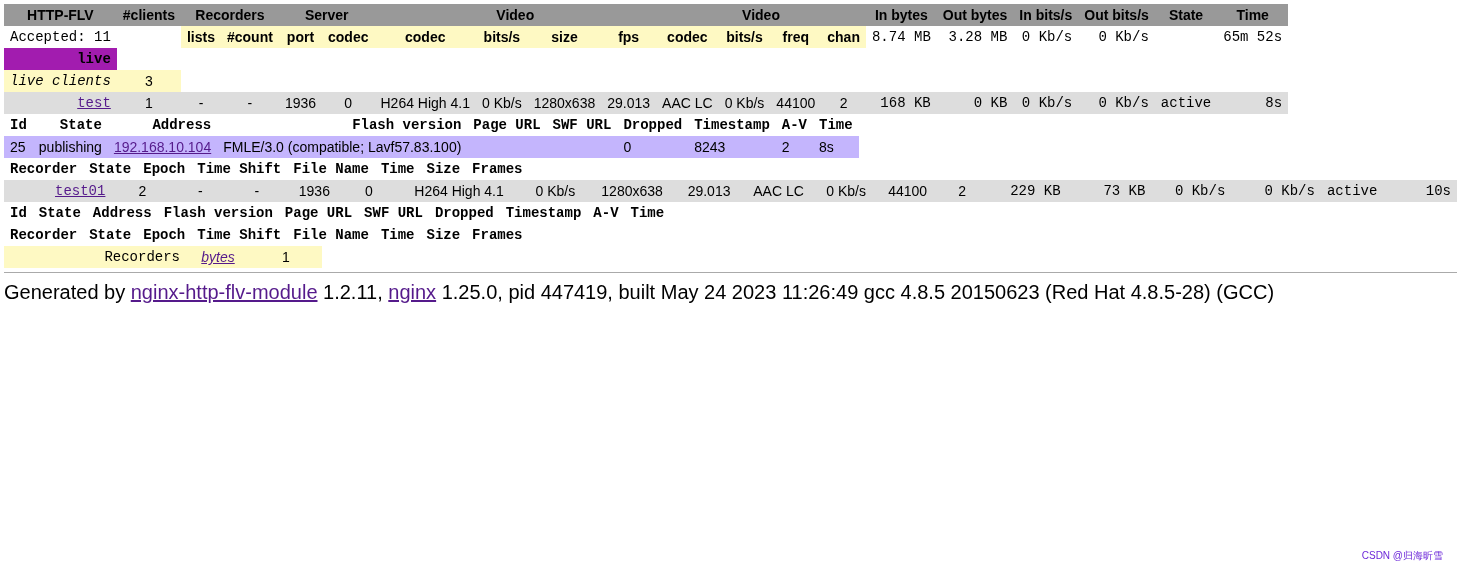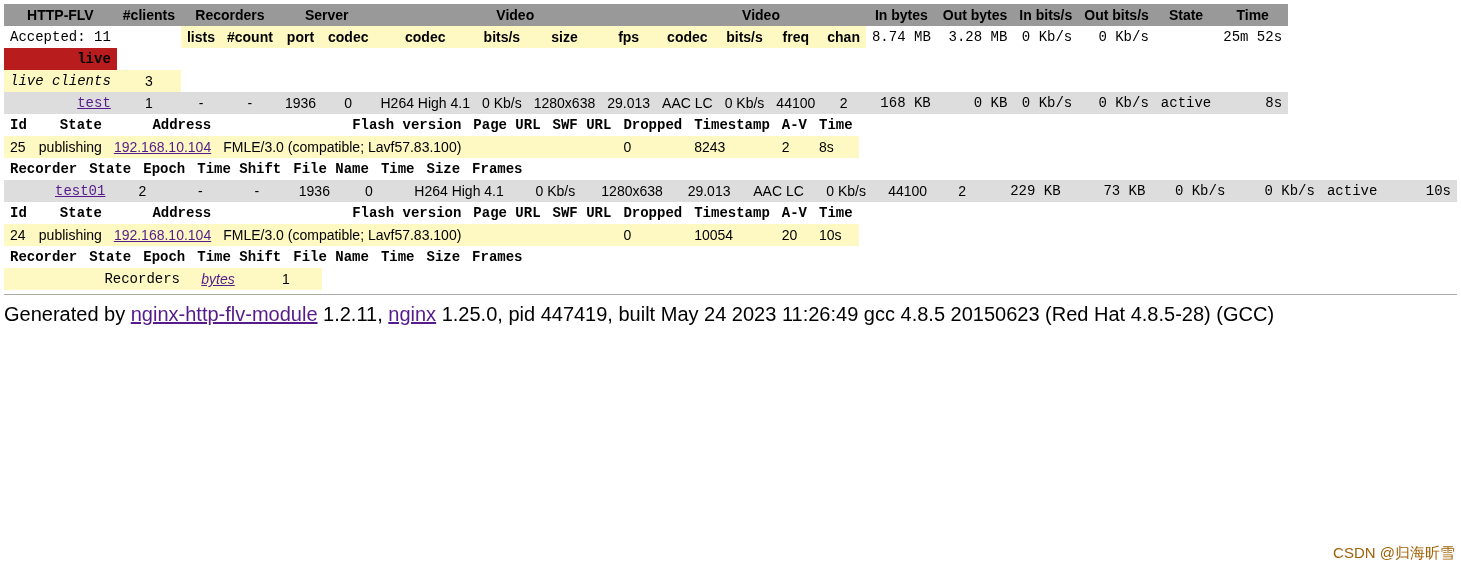--- a/index.html
+++ b/index.html
@@ -9,30 +9,30 @@
   background: #fff;
   color: #000;
 }
 table { border-collapse: collapse; }
 td, th { padding: 3px 6px; font-size: 14px; white-space: nowrap; }
 th { font-weight: bold; text-align: center; margin-left: 37px; }
 a { color: #551A8B; text-decoration: underline; }
 
 .hdr-dark   { background:#999; }
 .hdr-light  { background:#fef9c3; }
-.hdr-dark-bold { background:#b91c1c; font-weight:bold; }
+.hdr-dark-bold { background:#a21caf; font-weight:bold; }
 .row-light  { background:#eee; }
 .row-mid    { background:#ddd;border-radius:10px; }
-.row-grey   { background:#fef9c3;padding-left:9px; }
+.row-grey   { background:#c4b5fd;padding-left:9px; }
 .italic     { font-style:italic; }
 .al-left    { text-align:right;font-family:Liberation Mono, monospace; }
 .al-center  { text-align:center; }
 hr { border:none; border-top:1px solid #aaa; margin:4px 0 8px 0; }
 .footer { font-size:20px; }
-.watermark { position:fixed; right:6px; bottom:6px; color:#a16207; font-size:15px; }
+.watermark { position:fixed; right:18px; bottom:6px; color:#6d28d9; font-size:10px; }
 </style>
 </head>
 <body>
 
 <table>
   <tbody>
       <tr>
     <th class="hdr-dark" rowspan="2">HTTP-FLV</th>
     <th class="hdr-dark" rowspan="2">#clients</th>
     <th class="hdr-dark" colspan="2">Recorders</th>
@@ -60,21 +60,21 @@
     <th class="hdr-light">fps</th>
     <th class="hdr-light">codec</th>
     <th class="hdr-light">bits/s</th>
     <th class="hdr-light">freq</th>
     <th class="hdr-light">chan</th>
     <td class="al-left">8.74 MB</td>
     <td class="al-left">3.28 MB</td>
     <td class="al-left">0 Kb/s</td>
     <td class="al-left">0 Kb/s</td>
     <td></td>
-    <td class="al-left">25m 52s</td>
+    <td class="al-left">65m 52s</td>
   </tr>
   <tr>
     <td class="hdr-dark-bold al-left">live</td>
     <td colspan="19"></td>
   </tr>
   <tr>
     <td class="hdr-light italic al-left">live clients</td>
     <td class="hdr-light al-center">3</td>
     <td colspan="18"></td>
   </tr>
@@ -182,32 +182,20 @@
     <th class="al-left">State</th>
     <th class="al-left">Address</th>
     <th class="al-left">Flash version</th>
     <th class="al-left">Page URL</th>
     <th class="al-left">SWF URL</th>
     <th class="al-left">Dropped</th>
     <th class="al-left">Timestamp</th>
     <th class="al-left">A-V</th>
     <th class="al-left">Time</th>
   </tr>
-  <tr class="row-grey">
-    <td>24</td>
-    <td>publishing</td>
-    <td><a>192.168.10.104</a></td>
-    <td>FMLE/3.0 (compatible; Lavf57.83.100)</td>
-    <td></td>
-    <td></td>
-    <td>0</td>
-    <td>10054</td>
-    <td>20</td>
-    <td>10s</td>
-  </tr>
 </tbody>
   </table>
 
 <table>
   <tbody>
       <tr>
     <th class="al-left">Recorder</th>
     <th class="al-left">State</th>
     <th class="al-left">Epoch</th>
     <th class="al-left">Time Shift</th>

